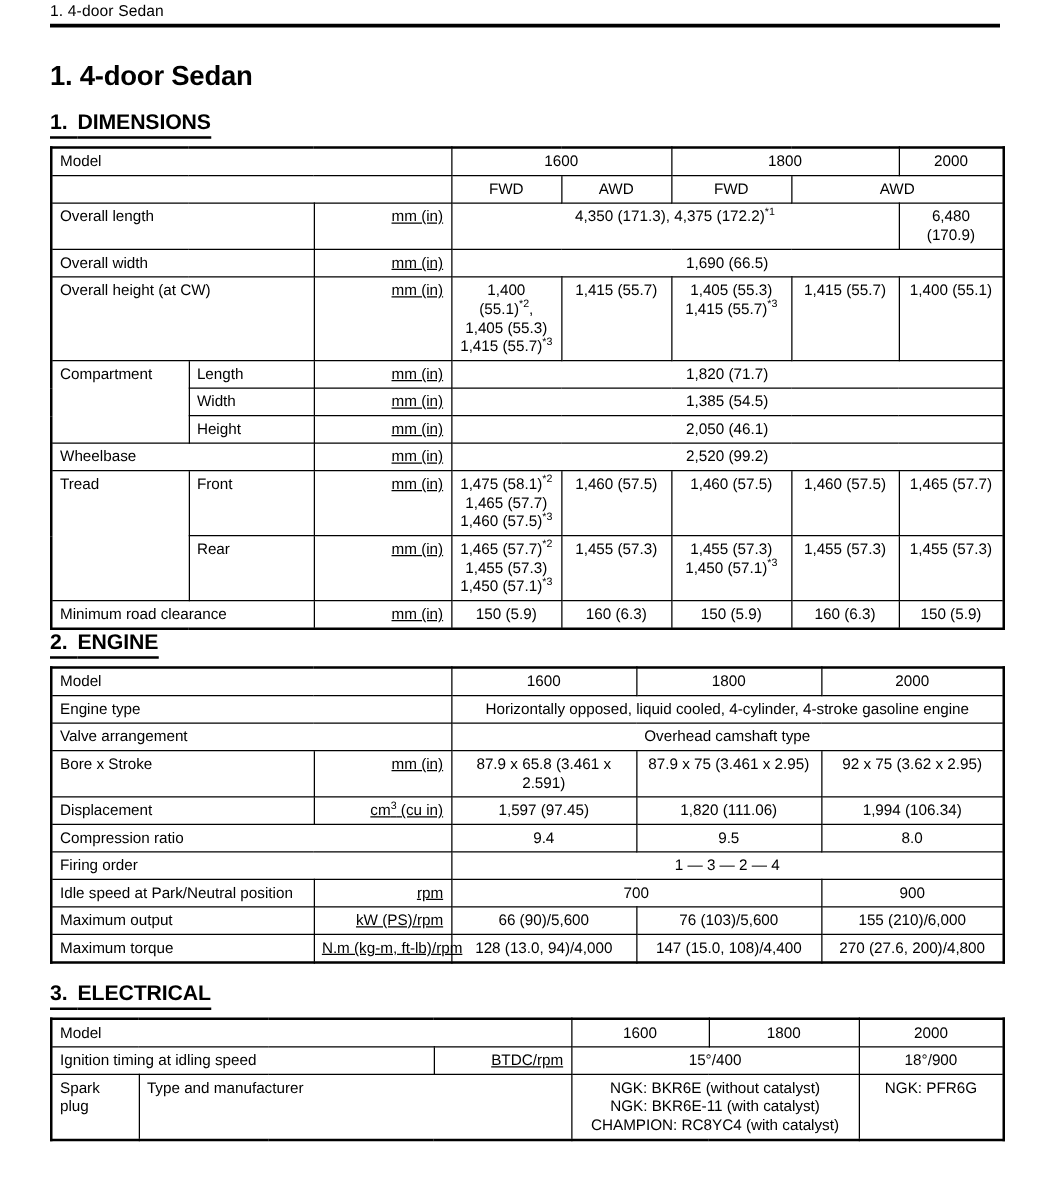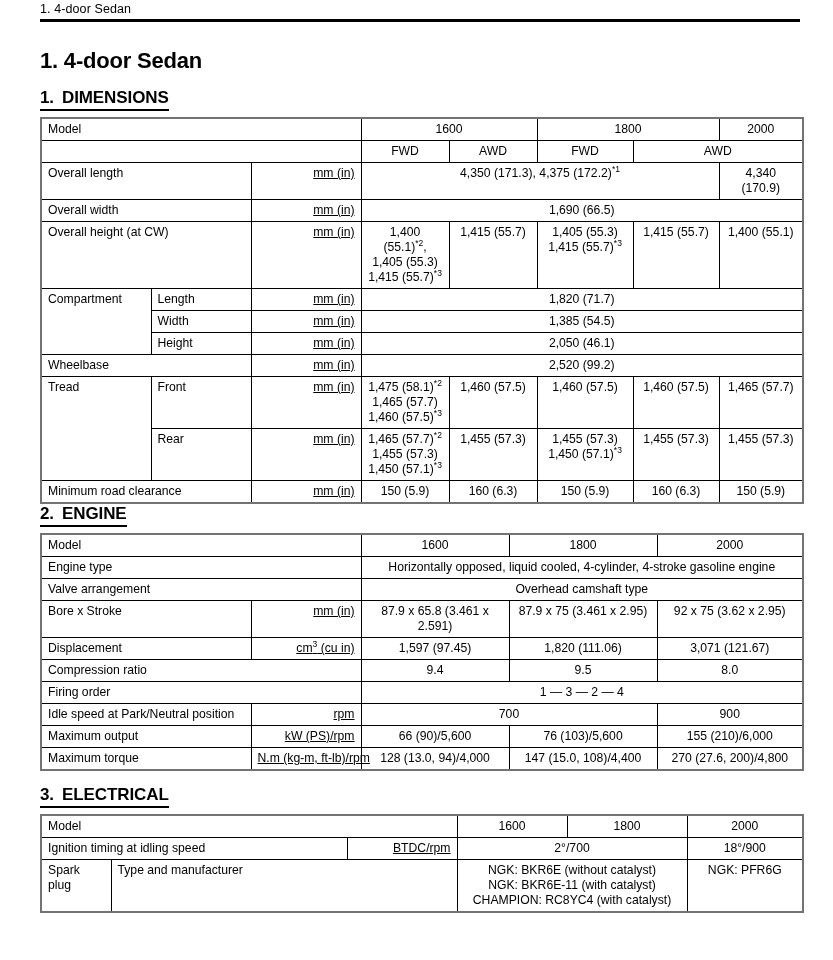--- a/index.html
+++ b/index.html
@@ -89,21 +89,21 @@
     background: #fff;
   }
   table.spec td {
     border: 1px solid #000;
     padding: 3px 6px;
     vertical-align: top;
     line-height: 15px;
     background: #fff;
   }
   table.spec.outer-thick {
-    border: 2px solid #737373;
+    border: 2px solid #000000;
   }
   .lbl      { text-align: left; }
   .unit     { text-align: right; white-space: nowrap; text-decoration: underline; }
   .ctr      { text-align: center; }
   .multi    { text-align: center; white-space: pre-line; }
   .multi-l  { text-align: left;   white-space: pre-line; }
   .vtop     { vertical-align: top; }
 
   sup.fn {
     font-size: 8.5px;
@@ -177,21 +177,21 @@
           <td class="ctr">FWD</td>
           <td class="ctr">AWD</td>
           <td class="ctr">FWD</td>
           <td class="ctr" colspan="2">AWD</td>
         </tr>
 
         <tr>
           <td class="lbl" colspan="2">Overall length</td>
           <td class="unit">mm (in)</td>
           <td class="ctr" colspan="4"><span>4,350 (171.3), 4,375 (172.2)</span><sup class="fn">*1</sup></td>
-          <td class="ctr">4,340 (170.9)</td>
+          <td class="ctr">6,480 (170.9)</td>
         </tr>
 
         <tr>
           <td class="lbl" colspan="2">Overall width</td>
           <td class="unit">mm (in)</td>
           <td class="ctr" colspan="5">1,690 (66.5)</td>
         </tr>
 
         <tr>
           <td class="lbl" colspan="2">Overall height (at CW)</td>
@@ -315,21 +315,21 @@
           <td class="ctr">87.9 x 65.8 (3.461 x 2.591)</td>
           <td class="ctr">87.9 x 75 (3.461 x 2.95)</td>
           <td class="ctr">92 x 75 (3.62 x 2.95)</td>
         </tr>
 
         <tr>
           <td class="lbl">Displacement</td>
           <td class="unit"><span>cm</span><sup class="pw">3</sup><span> (cu in)</span></td>
           <td class="ctr">1,597 (97.45)</td>
           <td class="ctr">1,820 (111.06)</td>
-          <td class="ctr">3,071 (121.67)</td>
+          <td class="ctr">1,994 (106.34)</td>
         </tr>
 
         <tr>
           <td class="lbl" colspan="2">Compression ratio</td>
           <td class="ctr">9.4</td>
           <td class="ctr">9.5</td>
           <td class="ctr">8.0</td>
         </tr>
 
         <tr>
@@ -383,21 +383,21 @@
         <tr>
           <td class="lbl" colspan="4">Model</td>
           <td class="ctr">1600</td>
           <td class="ctr">1800</td>
           <td class="ctr">2000</td>
         </tr>
 
         <tr>
           <td class="lbl" colspan="3">Ignition timing at idling speed</td>
           <td class="unit">BTDC/rpm</td>
-          <td class="ctr" colspan="2">2°/700</td>
+          <td class="ctr" colspan="2">15°/400</td>
           <td class="ctr">18°/900</td>
         </tr>
 
         <tr>
           <td class="lbl multi-l">Spark
 plug</td>
           <td class="lbl" colspan="3">Type and manufacturer</td>
           <td class="multi" colspan="2">NGK: BKR6E (without catalyst)
 NGK: BKR6E-11 (with catalyst)
 CHAMPION: RC8YC4 (with catalyst)</td>

